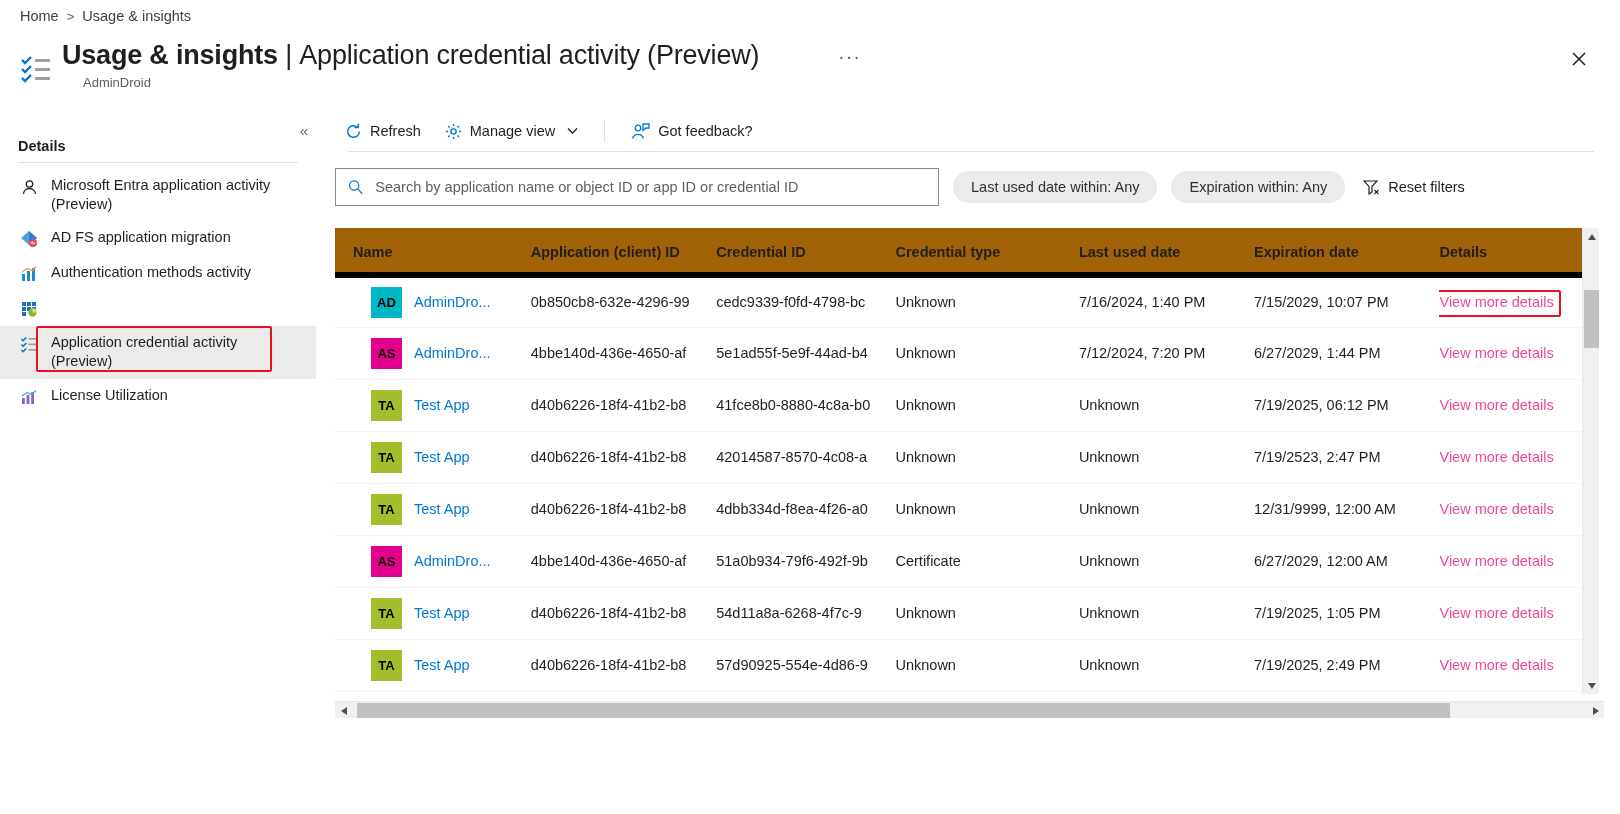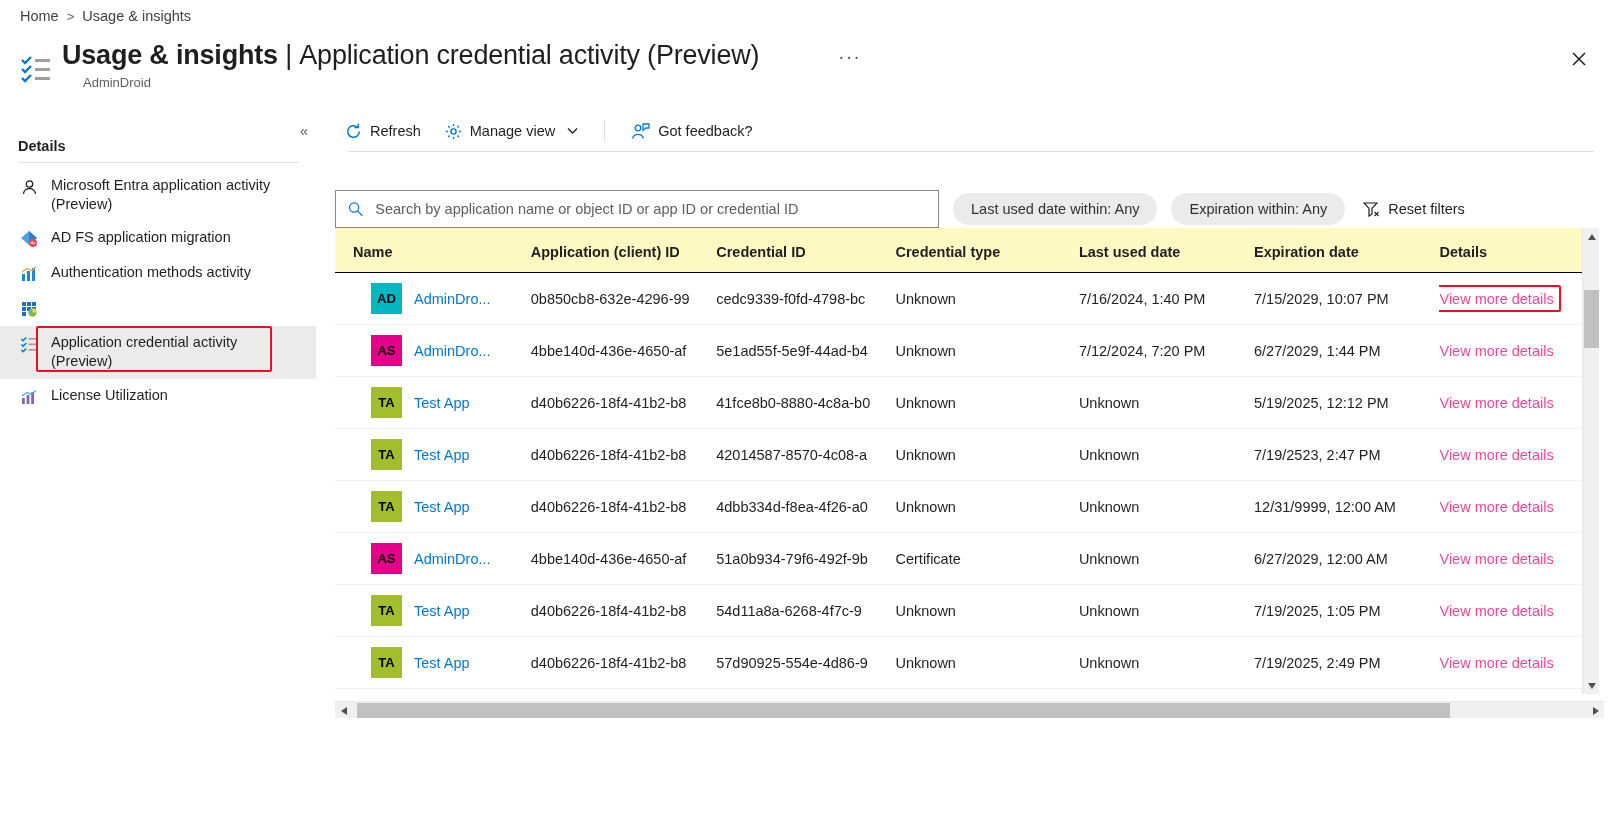--- a/index.html
+++ b/index.html
@@ -89,21 +89,21 @@
   }
   .cmd .chev { color:#201f1e; font-size: 11px; margin-left: 4px; }
   .cmd-sep { width:1px; height:22px; background:#e1dfdd; margin: 0 12px; }
   .cmdbar-underline {
     position: absolute; left: 348px; top: 151px; right: 26px;
     height: 1px; background: #e1dfdd;
   }
 
   
   .filters {
-    position: absolute; left: 335px; top: 190px;
+    position: absolute; left: 335px; top: 168px;
     display: flex; align-items: center; gap: 14px;
   }
   .searchbox {
     width: 604px; height: 38px; border: 1px solid #8a8886; background:#fff;
     display: flex; align-items: center; gap: 10px; padding: 0 12px;
   }
   .searchbox input {
     border: none; outline: none; font-size: 14.5px; color: #201f1e;
     width: 100%; background: transparent; font-family: inherit;
   }
@@ -119,22 +119,22 @@
   }
 
   
   .tablewrap {
     position: absolute; left: 335px; top: 228px;
     width: 1252px; height: 466px; overflow: hidden; background:#fff;
   }
   table.grid { border-collapse: collapse; width: 1290px; table-layout: fixed; }
   table.grid th {
     text-align: left; font-size: 14.5px; font-weight: 700; color: #201f1e;
-    padding: 16px 0 12px 0; border-bottom: 1px solid #000000;
-    white-space: nowrap; background:#fef9c3;
+    padding: 16px 0 12px 0; border-bottom: 6px solid #000000;
+    white-space: nowrap; background:#a16207;
   }
   table.grid td {
     font-size: 14.5px; color: #201f1e; padding: 0;
     height: 52px; border-bottom: 1px solid #f3f2f1;
     white-space: nowrap; overflow: hidden; vertical-align: middle;
   }
   .c-name    { width: 190px; padding-left: 18px !important; }
   .c-appid   { width: 180px; }
   .c-credid  { width: 174px; }
   .c-credtype{ width: 178px; }
@@ -417,21 +417,21 @@
               </div>
             </td>
             <td class="c-appid">
               <span class="trunc">d40b6226-18f4-41b2-b8</span>
             </td>
             <td class="c-credid">
               <span class="trunc">41fce8b0-8880-4c8a-b0</span>
             </td>
             <td class="c-credtype">Unknown</td>
             <td class="c-lastused">Unknown</td>
-            <td class="c-exp">5/19/2025, 12:12 PM</td>
+            <td class="c-exp">7/19/2025, 06:12 PM</td>
             <td class="c-details"><span class="detlink">View more details</span></td>
           </tr>
           <tr>
             <td class="c-name">
               <div class="namecell">
                 <div class="avatar" style="background:#A3BE2D">TA</div>
                 <span class="applink">Test App</span>
               </div>
             </td>
             <td class="c-appid">

